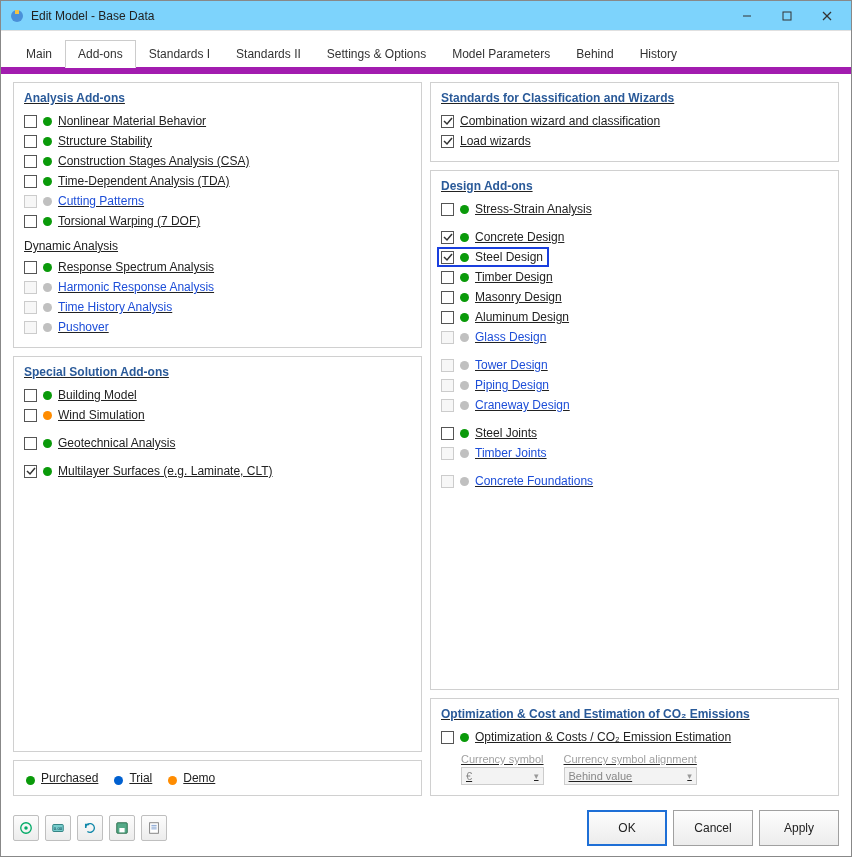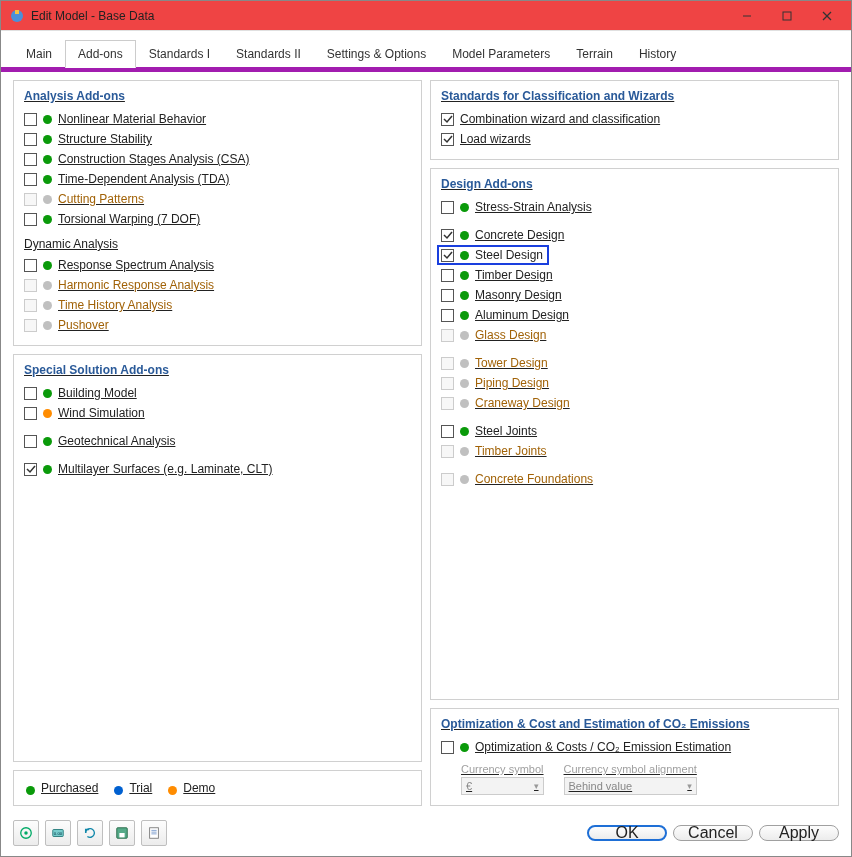--- a/index.html
+++ b/index.html
@@ -15,21 +15,21 @@
     border: 1px solid #888;
     display: flex;
     flex-direction: column;
   }
   
   .titlebar {
     height: 30px;
     display: flex;
     align-items: center;
     padding: 0 4px 0 8px;
-    background: #ef4444;
+    background: #7dd3fc;
     border-bottom: 1px solid #e0e0e0;
   }
   .titlebar .title {
     flex: 1;
     font-size: 12px;
   }
   .titlebar .winbtn {
     width: 40px;
     height: 28px;
     display: flex;
@@ -40,21 +40,21 @@
   .titlebar .winbtn svg { width: 10px; height: 10px; }
   .title-icon {
     width: 16px; height: 16px; margin-right: 6px;
     display: inline-flex; align-items:center; justify-content:center;
   }
   
   .tabs {
     display: flex;
     padding: 8px 12px 0 12px;
     gap: 0;
-    border-bottom: 5px solid #a21caf;
+    border-bottom: 7px solid #a21caf;
     background: #fff;
   }
   .tab {
     padding: 6px 12px;
     font-size: 12px;
     color: #333;
     cursor: default;
     border: 1px solid transparent;
     border-bottom: none;
     position: relative;
@@ -98,21 +98,21 @@
     color: #222;
     margin: 8px 0 4px 0;
   }
   .item-row {
     display: flex;
     align-items: center;
     gap: 6px;
     padding: 2px 0;
     min-height: 20px;
   }
-  .item-row.disabled { color: #a16207; }
+  .item-row.disabled { color: #1d4ed8; }
   .item-row.highlight {
     border: 2px solid #1a3fde;
     padding: 1px 4px 1px 2px;
     margin-left: -4px;
     display: inline-flex;
   }
   .chk {
     width: 13px; height: 13px;
     border: 1px solid #555;
     display: inline-flex;
@@ -177,27 +177,27 @@
     width: 26px; height: 26px;
     border:1px solid #bfbfbf;
     background: linear-gradient(#fdfdfd,#ececec);
     display:flex; align-items:center; justify-content:center;
     border-radius:2px;
   }
   .toolbtn svg { width:14px; height:14px; }
   .bottombar .spacer { flex:1; }
   .btn {
     min-width: 80px;
-    height: 16px;
+    height: 36px;
     border:1px solid #a0a0a0;
     background: linear-gradient(#fdfdfd,#ececec);
     display:flex; align-items:center; justify-content:center;
-    font-size:16px;
+    font-size:12px;
     padding: 0 14px;
-    border-radius:10px;
+    border-radius:0;
   }
   .btn.primary {
     border:2px solid #1e6fd6;
   }
 </style>
 </head>
 <body>
 
 <div class="titlebar">
   <span class="title-icon">
@@ -225,21 +225,21 @@
   </div>
 </div>
 
 <div class="tabs">
   <div class="tab">Main</div>
   <div class="tab active">Add-ons</div>
   <div class="tab">Standards I</div>
   <div class="tab">Standards II</div>
   <div class="tab">Settings &amp; Options</div>
   <div class="tab">Model Parameters</div>
-  <div class="tab">Terrain</div>
+  <div class="tab">Behind</div>
   <div class="tab">History</div>
 </div>
 
 <div class="body">
 
   <div class="col">
 
     <div class="panel">
       <div class="panel-title">Analysis Add-ons</div>
 

